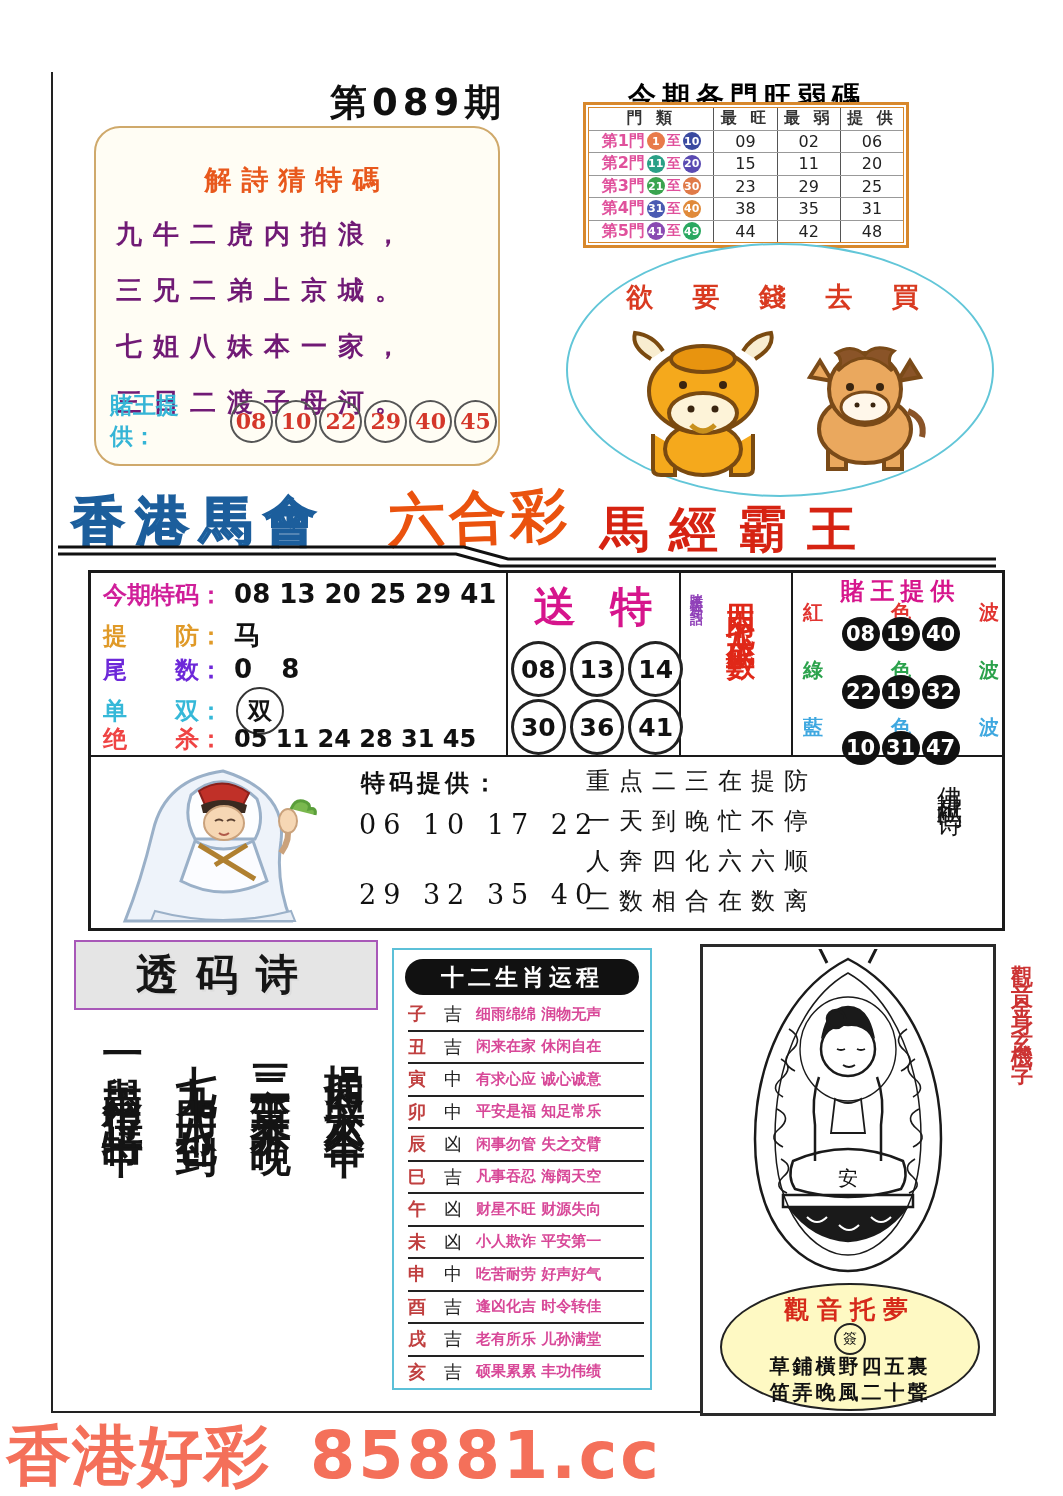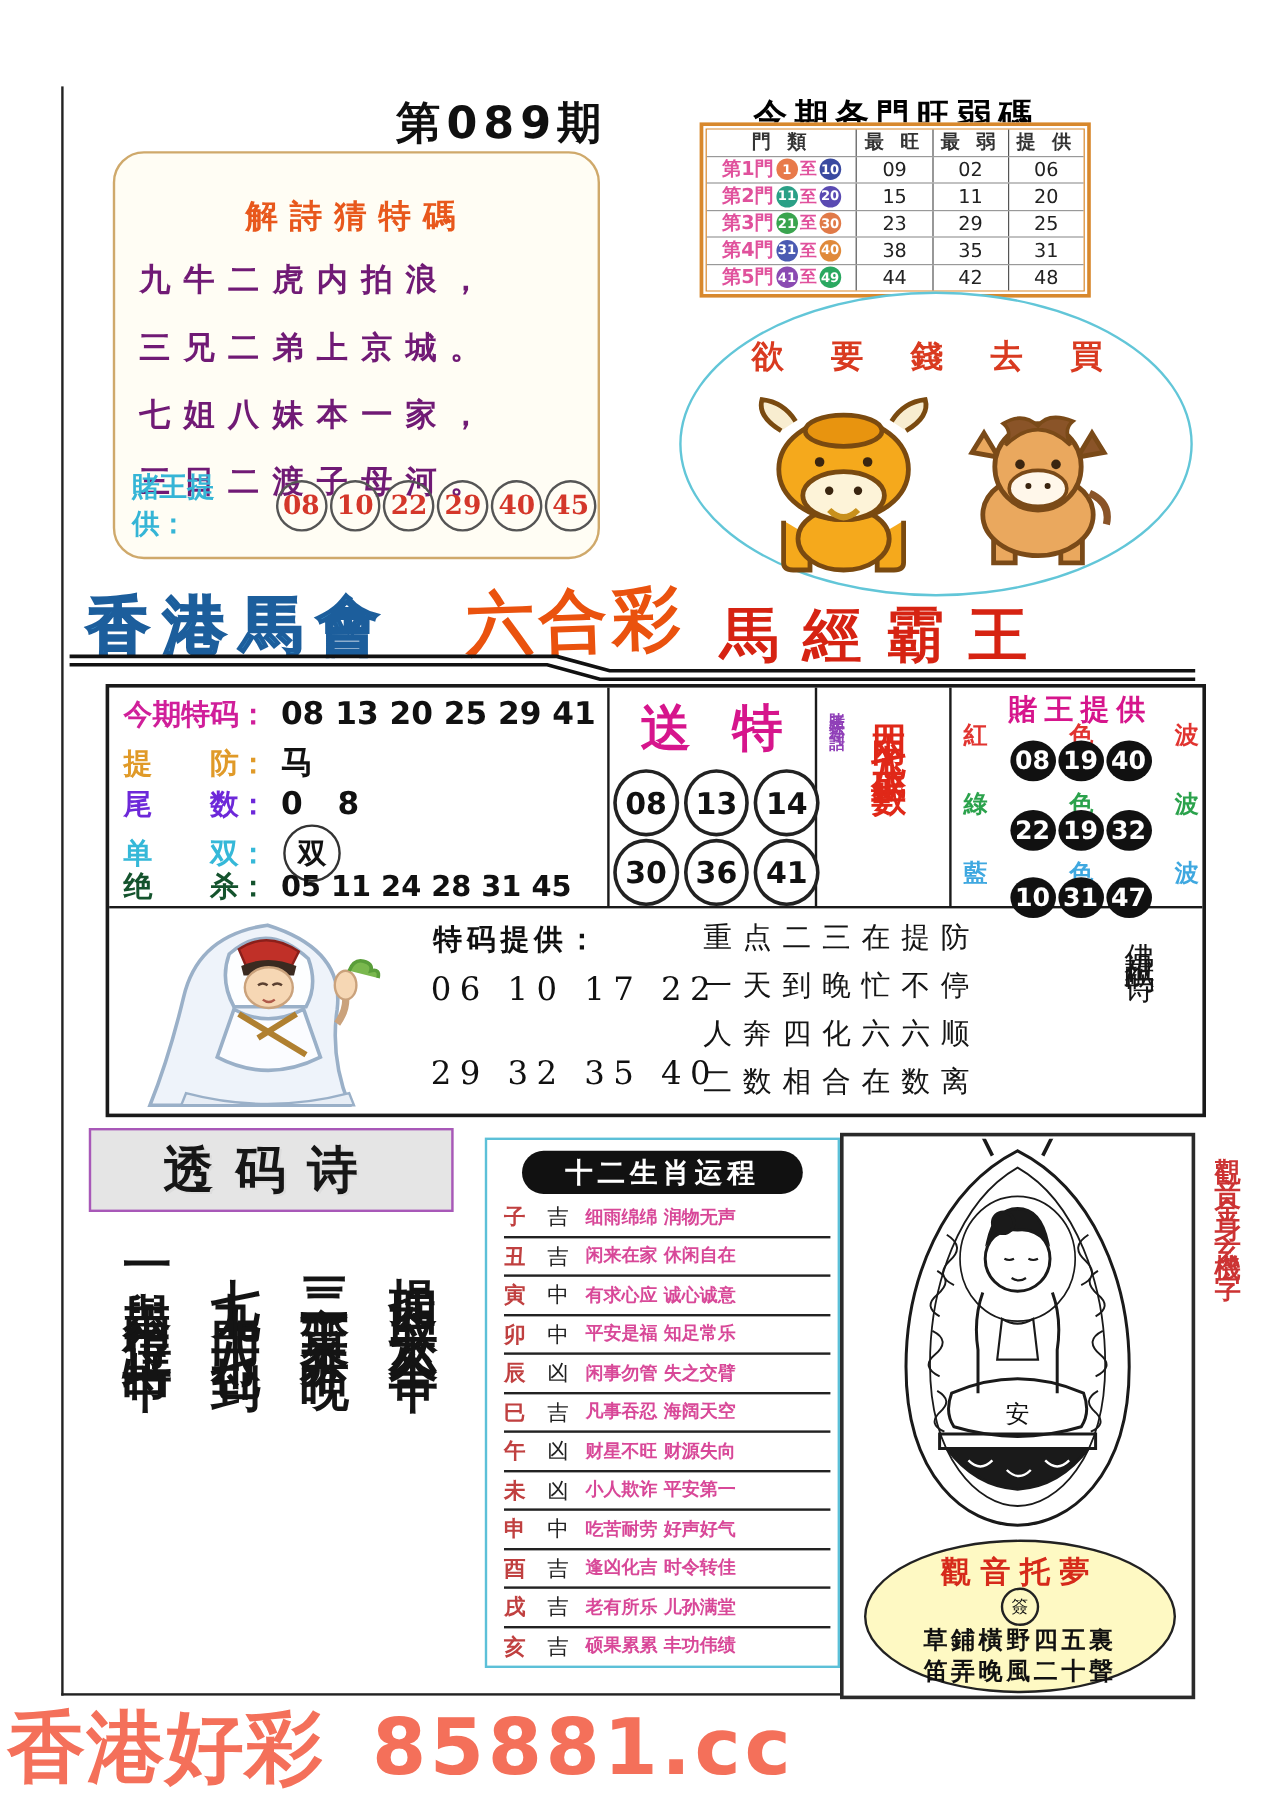--- a/index.html
+++ b/index.html
@@ -51,21 +51,21 @@
             font-family:"DejaVu Serif","Liberation Serif",serif;}
   .mast-title{left:600px;top:497px;font-size:49px;font-weight:bold;color:#d62312;letter-spacing:20px;white-space:nowrap;}
 
   
   .main-box{left:88px;top:570px;width:917px;height:361px;border:3px solid #1a1a1a;background:#fff;box-sizing:border-box;}
   .vline{position:absolute;top:0;width:2px;height:182px;background:#1a1a1a;}
   .hline{position:absolute;left:0;right:0;top:182px;height:2px;background:#1a1a1a;}
   .mp-row{position:absolute;left:12px;white-space:nowrap;}
   .mp-label{font-size:24px;font-weight:bold;}
   .mp-val{font-size:26px;font-weight:bold;color:#111;margin-left:6px;}
-  .lab0{color:#d01f9a;} .lab1{color:#e09a28;} .lab2{color:#6d28d9;} .lab3{color:#35b8d8;} .lab4{color:#14532d;}
+  .lab0{color:#d01f9a;} .lab1{color:#e09a28;} .lab2{color:#6d28d9;} .lab3{color:#35b8d8;} .lab4{color:#ef4444;}
   .val-ma{font-family:"DejaVu Serif","Liberation Serif",serif;font-size:27px;}
   .circ-shuang{display:inline-flex;align-items:center;justify-content:center;width:44px;height:44px;border:2px solid #333;
                border-radius:50%;font-size:24px;font-weight:bold;}
 
   .songte-title{position:absolute;left:424px;top:6px;width:166px;text-align:center;color:#d6158c;
                 font-size:42px;font-weight:bold;letter-spacing:10px;}
   .songte-row{position:absolute;left:420px;width:172px;display:flex;justify-content:center;gap:4px;}
   .big-ring{display:inline-flex;align-items:center;justify-content:center;width:50px;height:50px;border:3px solid #222;
             border-radius:50%;font-size:25px;font-weight:bold;color:#111;background:#fff;}
 
@@ -92,21 +92,21 @@
   
   .tm-box{left:74px;top:940px;width:304px;height:70px;border:2px solid #a858b8;background:#e5e5e5;box-sizing:border-box;
           display:flex;align-items:center;justify-content:center;}
   .tm-title{font-family:"DejaVu Serif","Liberation Serif",serif;font-size:42px;font-weight:bold;color:#161616;
             letter-spacing:18px;text-shadow:2px 2px 0 #ddd;}
   .callig{left:70px;top:1032px;width:322px;height:372px;writing-mode:vertical-rl;}
   .callig .col{display:block;font-family:"DejaVu Serif","Liberation Serif",serif;font-size:41px;font-weight:bold;
                color:#141414;letter-spacing:12px;margin:0 19px;height:370px;}
 
   
-  .zt-box{left:404px;top:948px;width:296px;height:442px;border:2px solid #5cc0d8;background:#fff;box-sizing:border-box;}
+  .zt-box{left:392px;top:948px;width:260px;height:442px;border:2px solid #5cc0d8;background:#fff;box-sizing:border-box;}
   .zt-pill{margin:9px auto 4px auto;width:234px;height:36px;background:#111;border-radius:18px;color:#fff;
            display:flex;align-items:center;justify-content:center;font-size:23px;font-weight:bold;letter-spacing:4px;}
   .zt-row{display:flex;align-items:center;height:30.5px;margin:0 6px 0 14px;border-bottom:2px solid #222;}
   .zt-row:last-child{border-bottom:none;}
   .zt-branch{width:36px;color:#c04040;font-size:18px;font-weight:bold;}
   .zt-luck{width:32px;color:#222;font-size:18px;}
   .zt-text{color:#d84898;font-size:15px;font-weight:bold;white-space:nowrap;}
 
   
   .gy-box{left:700px;top:944px;width:296px;height:472px;border:3px solid #2a2a2a;background:#fff;box-sizing:border-box;}

